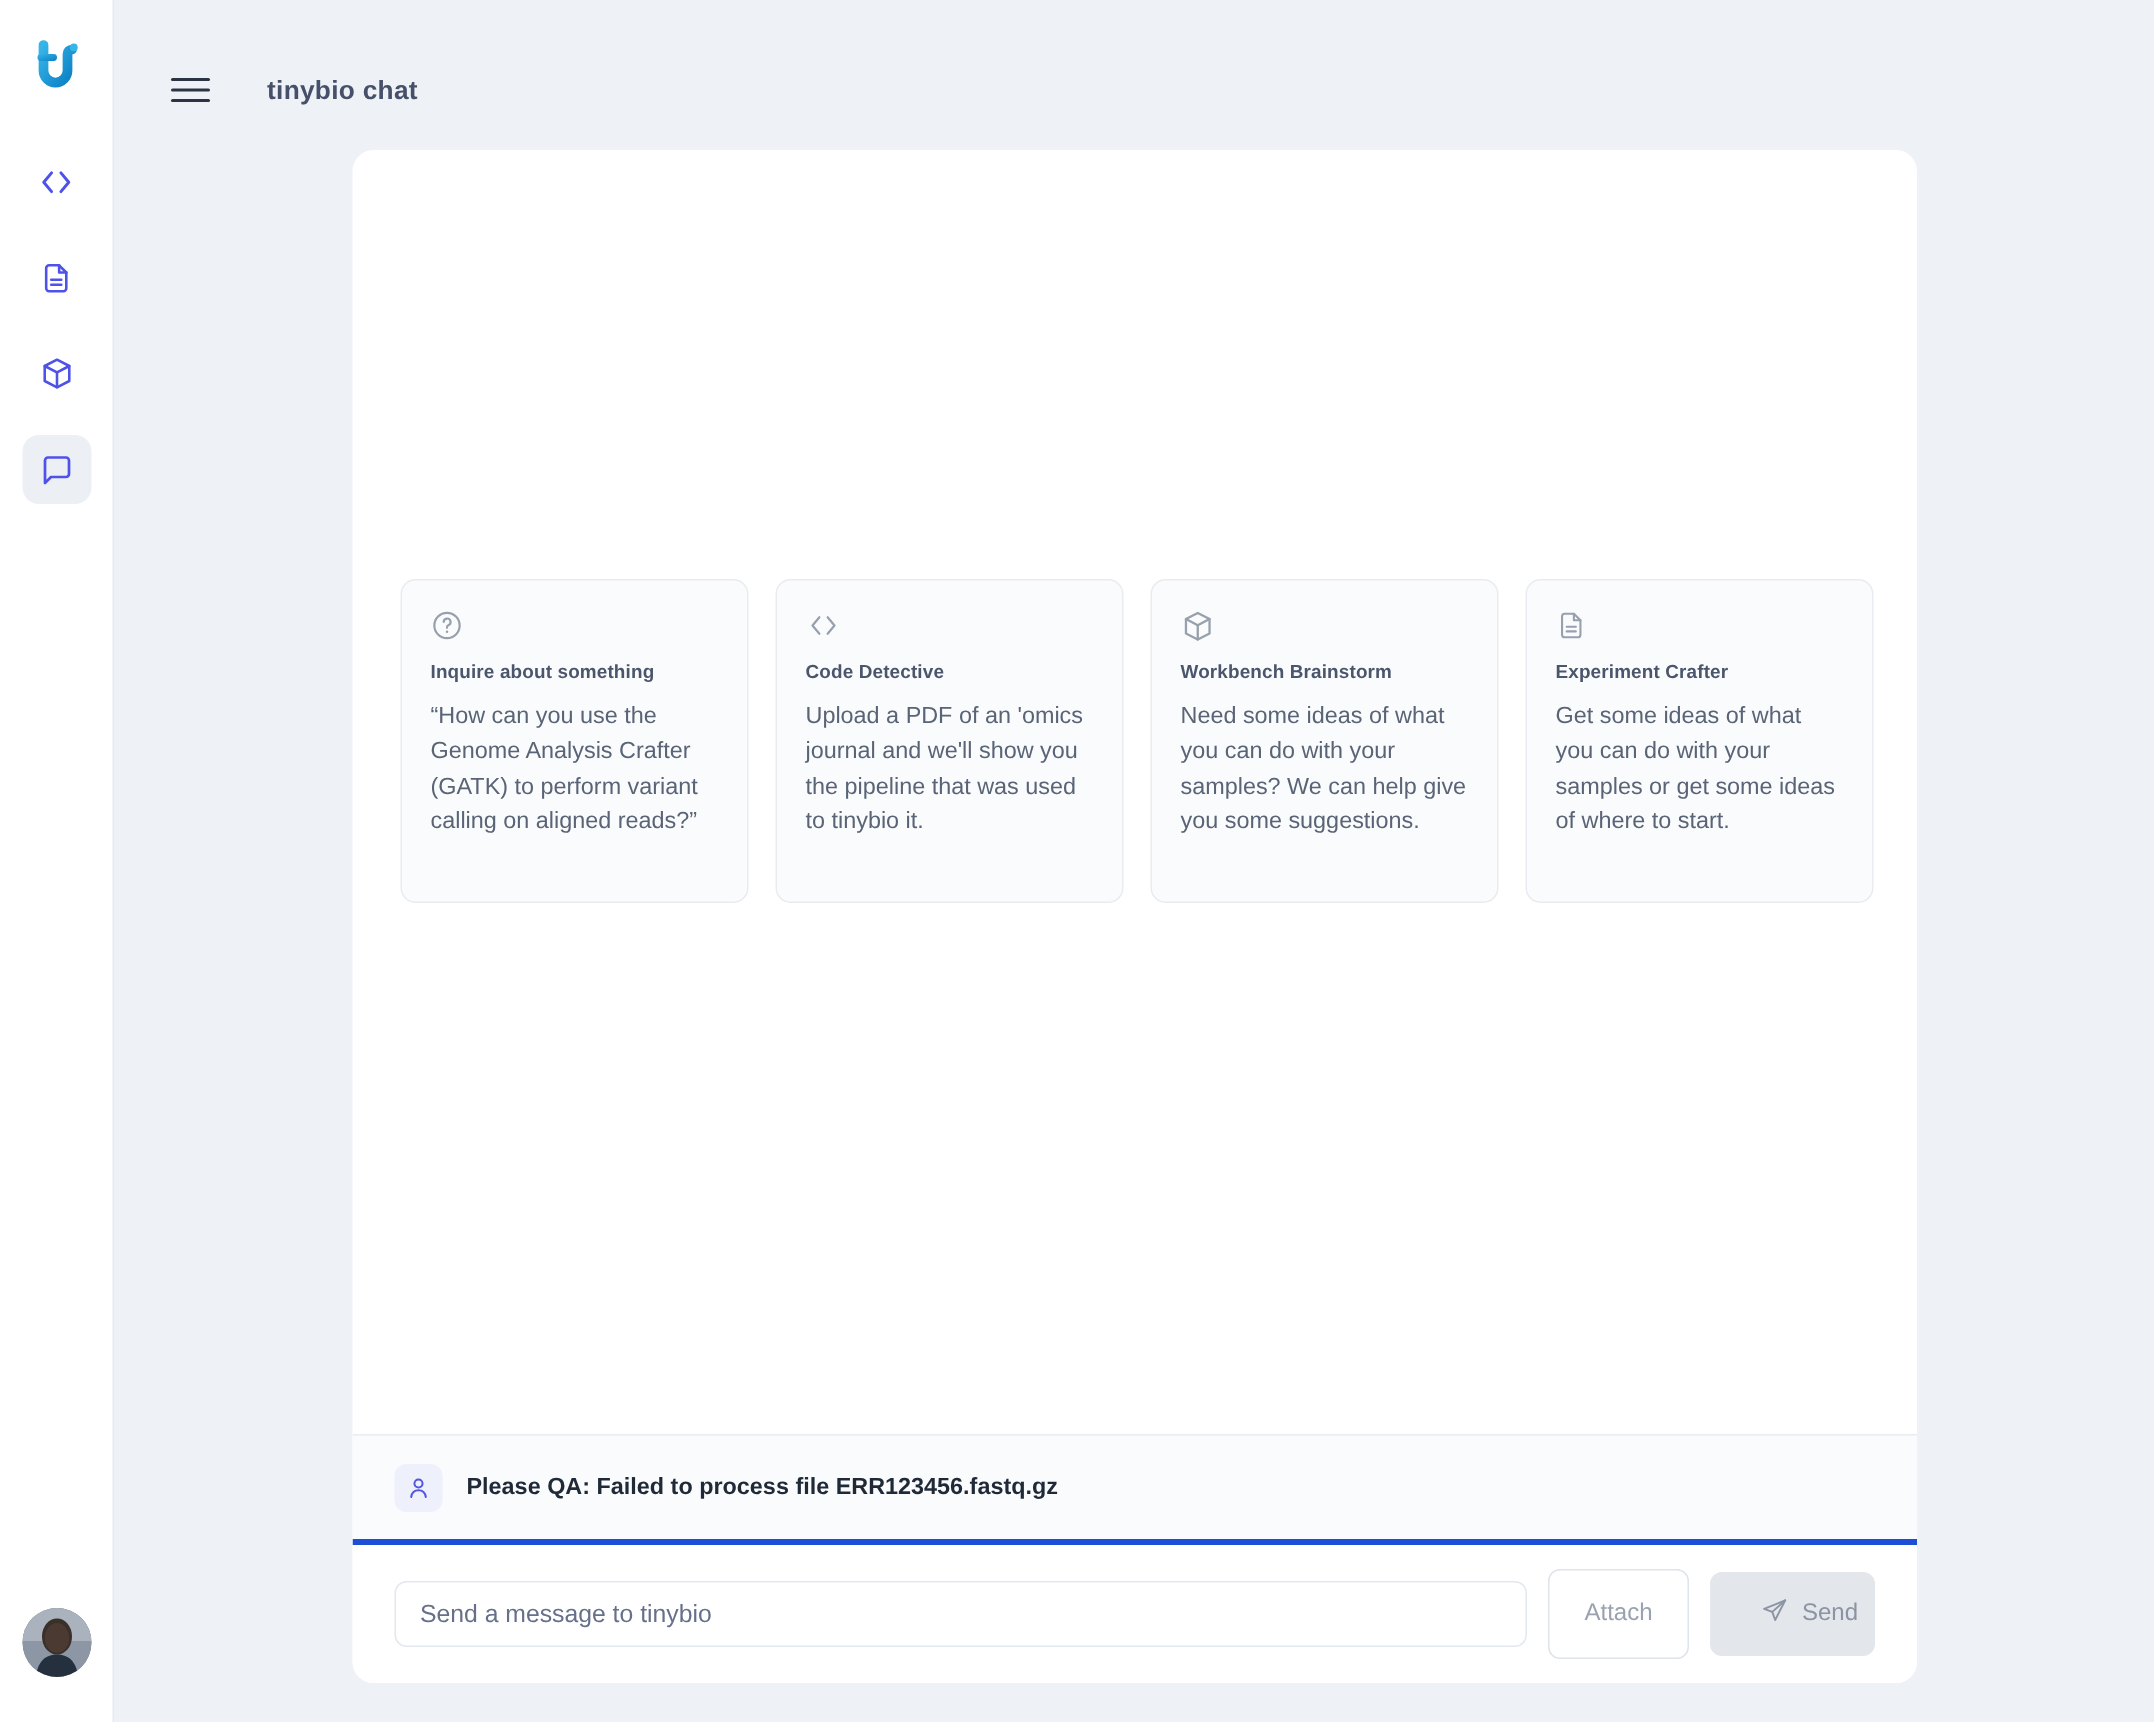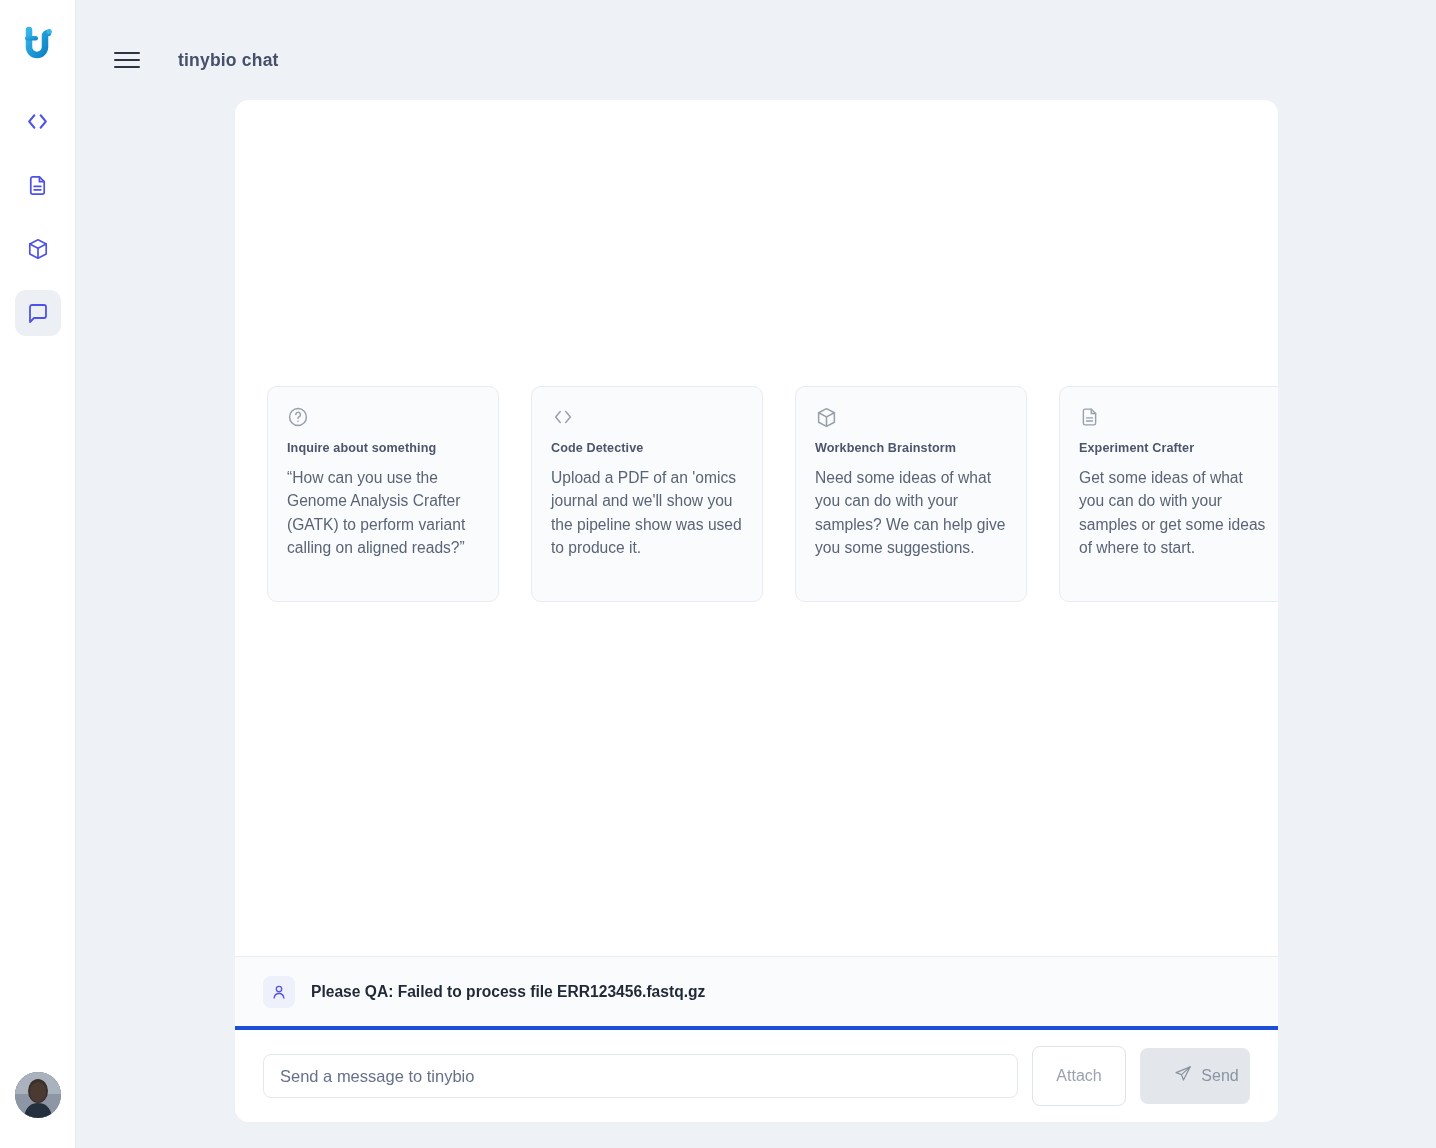--- a/index.html
+++ b/index.html
@@ -51,21 +51,21 @@
     width: 1043px; height: 1022px;
     background: #ffffff;
     border-radius: 14px;
     display: flex; flex-direction: column;
     overflow: hidden;
   }
   .panel-body { flex: 1 1 auto; position: relative; }
 
   .cards {
     position: absolute; left: 32px; top: 286px;
-    display: flex; gap: 32px;
+    display: flex; gap: 18px;
   }
   .card {
     width: 232px; min-height: 216px;
     background: #fafbfc;
     border: 1px solid #e8ebf0;
     border-radius: 10px;
     padding: 19px 19px 20px 19px;
     cursor: pointer;
   }
   .card-icon { color: #97a0ad; height: 26px; margin-bottom: 9px; }
@@ -217,21 +217,21 @@
           </div>
 
           <div class="card">
             <div class="card-icon">
               <svg width="24" height="22" viewBox="0 0 24 24" fill="none" stroke="#97a0ad" stroke-width="1.6" stroke-linecap="round" stroke-linejoin="round">
                 <polyline points="9,6 4,12 9,18"></polyline>
                   <polyline points="15,6 20,12 15,18"></polyline>
               </svg>
             </div>
             <div class="card-title">Code Detective</div>
-            <div class="card-text">Upload a PDF of an 'omics journal and we'll show you the pipeline show was used to produce it.</div>
+            <div class="card-text">Upload a PDF of an 'omics journal and we'll show you the pipeline that was used to tinybio it.</div>
           </div>
 
           <div class="card">
             <div class="card-icon">
               <svg width="23" height="23" viewBox="0 0 24 24" fill="none" stroke="#97a0ad" stroke-width="1.6" stroke-linecap="round" stroke-linejoin="round">
                 <path d="M12 2.8 20.2 7v10L12 21.2 3.8 17V7z"></path>
                 <path d="M3.8 7 12 11.3 20.2 7"></path>
                 <line x1="12" y1="11.3" x2="12" y2="21.2"></line>
               </svg>
             </div>

